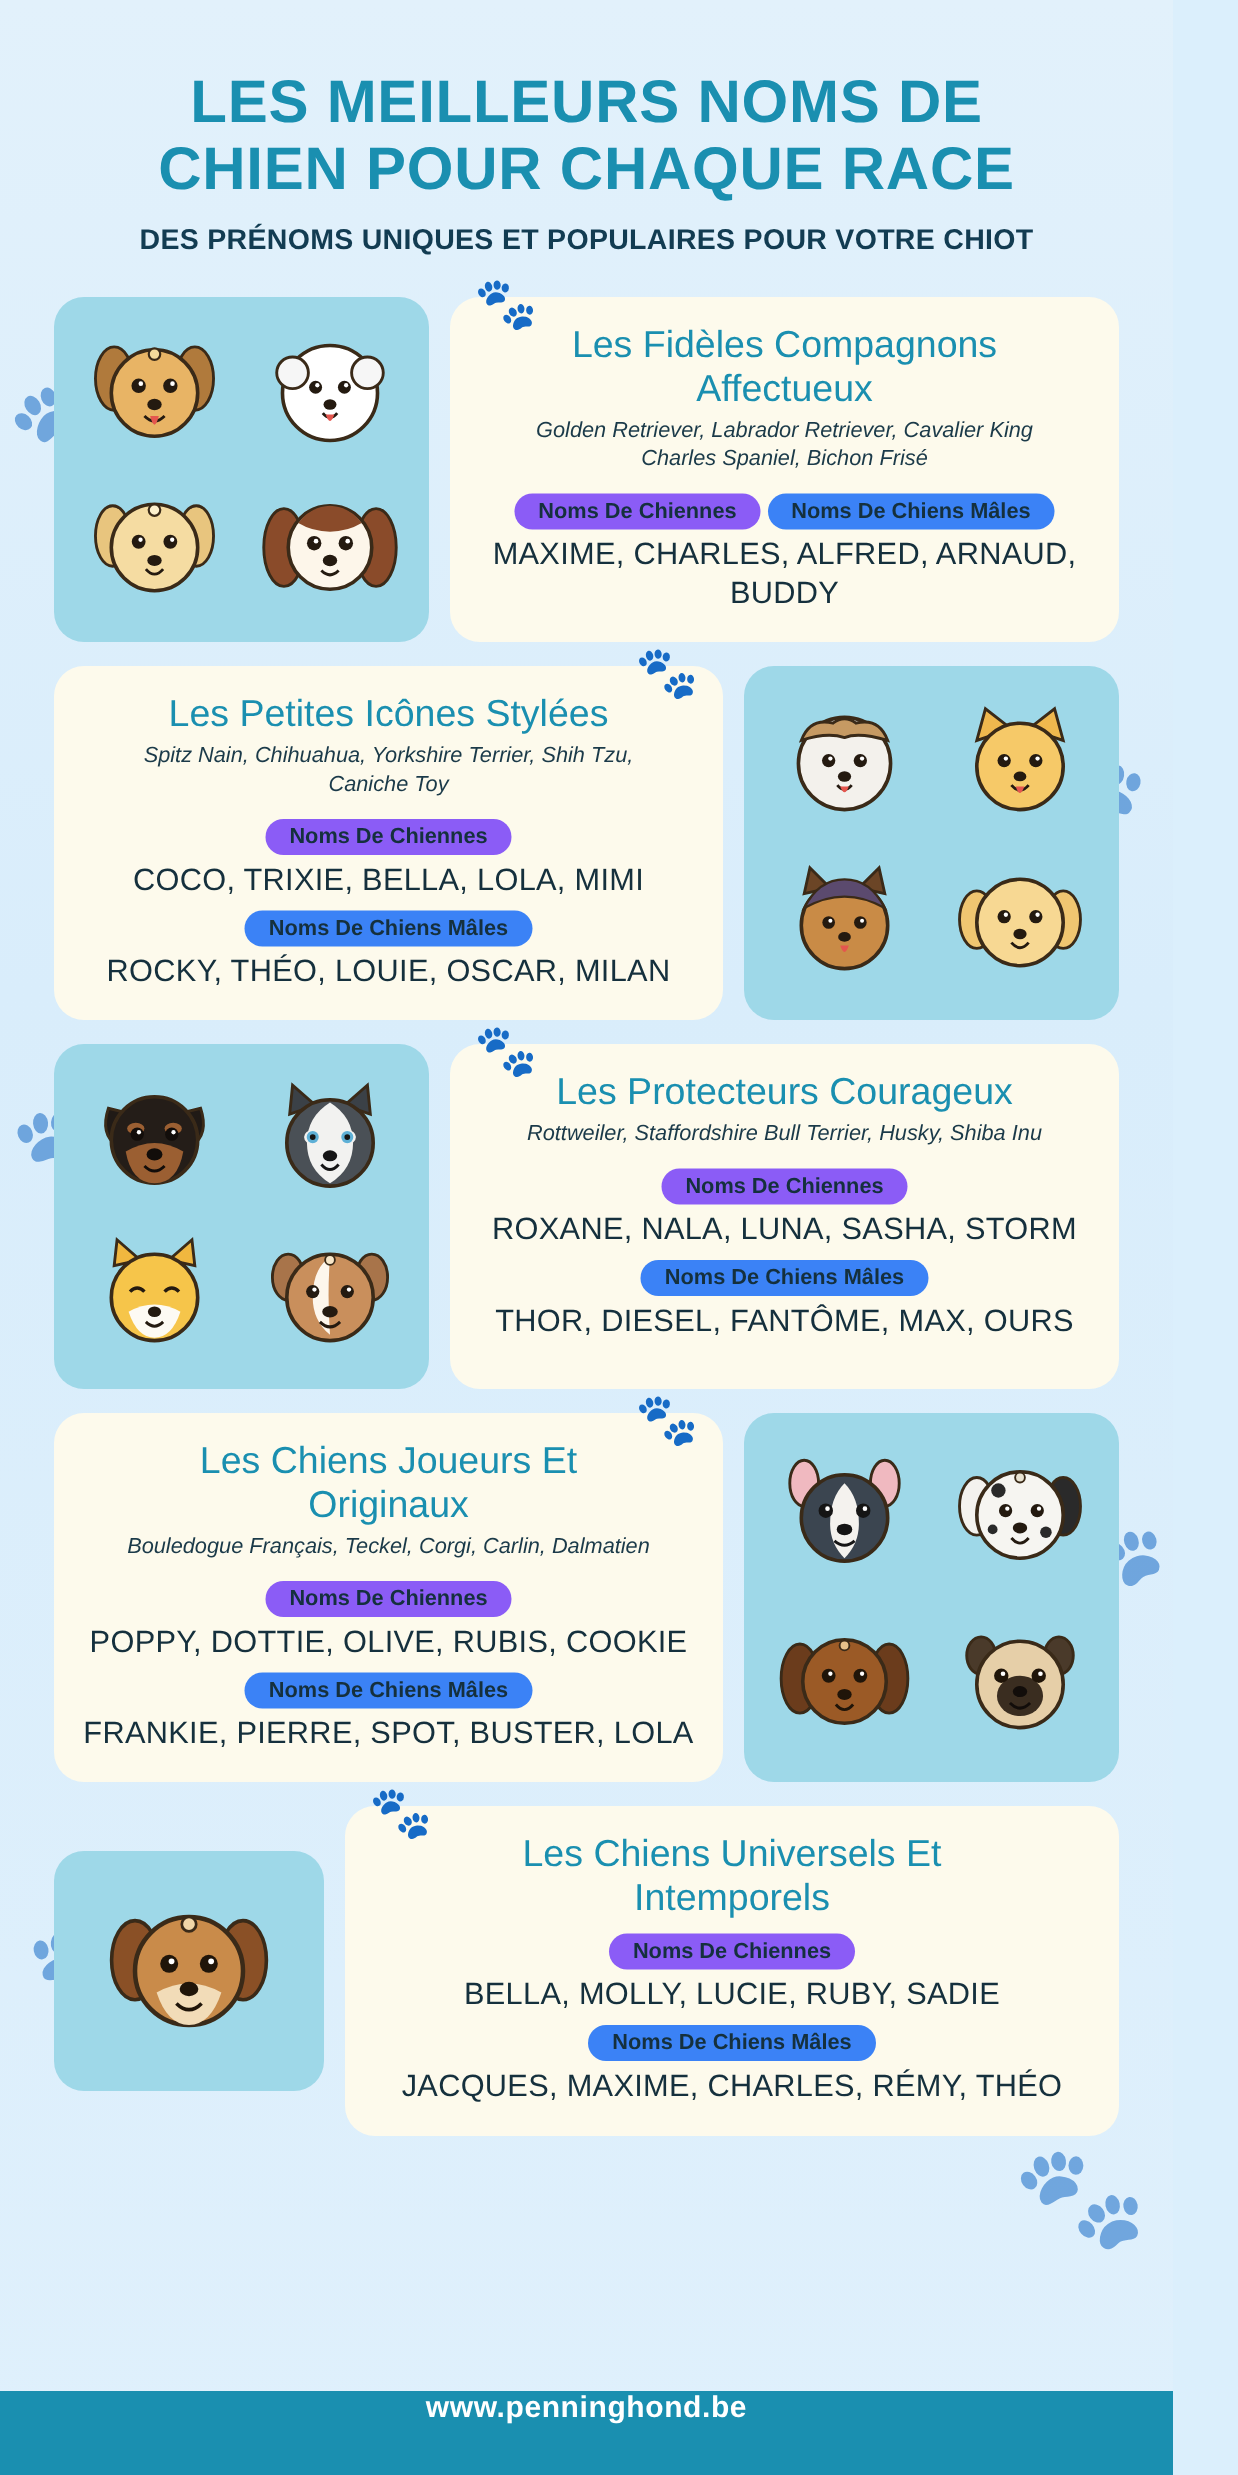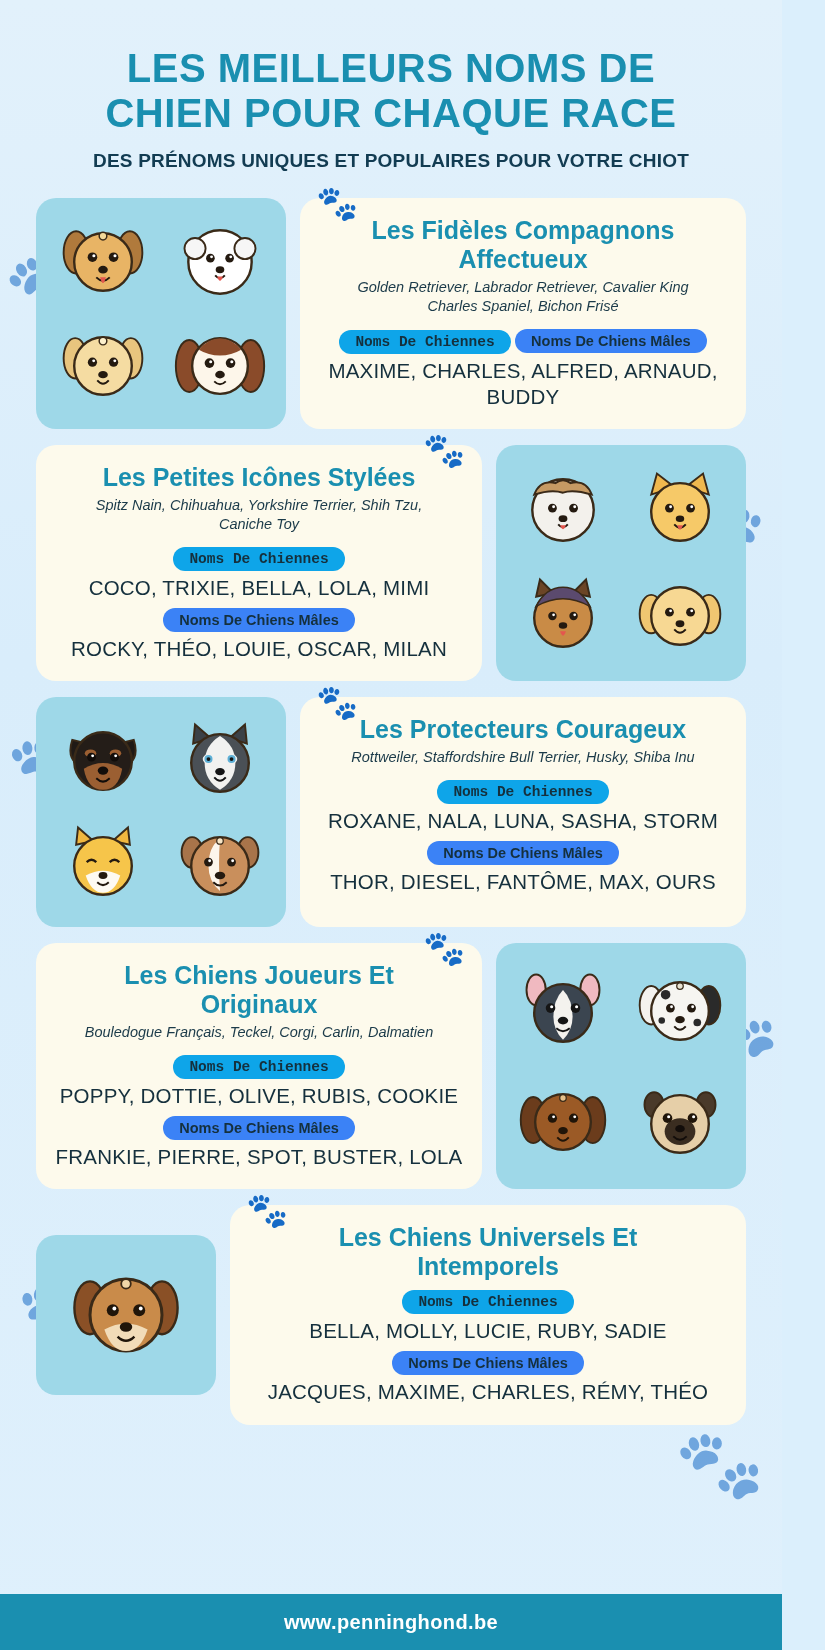--- a/index.html
+++ b/index.html
@@ -93,21 +93,21 @@
     top: -12px;
     font-size: 34px;
     line-height: 1;
     color: #f4714d;
   }
   .paw-left { left: 16px; }
   .paw-right { right: 16px; }
 
   .cat-title {
     font-size: 25px;
-    font-weight: bold;
+    font-weight: normal;
     color: #1a8fb0;
     line-height: 1.16;
     margin: 2px 40px 4px 40px;
   }
   .breeds {
     font-size: 14.5px;
     font-style: italic;
     font-weight: normal;
     color: #1b3a49;
     line-height: 1.3;
@@ -115,41 +115,41 @@
   }
   .pill {
     display: inline-block;
     padding: 4px 16px;
     border-radius: 14px;
     font-size: 14.5px;
     font-weight: bold;
     color: #15303d;
     margin: 5px 0 4px 0;
   }
-  .pill.female { background: #0ea5e9; font-family: Liberation Mono, monospace; }
+  .pill.female { background: #8b5cf6; }
   .pill.male { background: #3b82f6; }
   .names {
     font-size: 20.5px;
     color: #15303d;
     letter-spacing: .2px;
     line-height: 1.25;
     margin-bottom: 2px;
   }
   
   .dog { width: 96px; height: 96px; display: block; }
   .dog.big { width: 120px; height: 120px; }
 
   
   .footer {
     position: absolute;
     left: 0; right: 0; bottom: 0;
     height: 56px;
     background: #1a8fb0;
     display: flex;
-    align-items: center;
+    align-items: flex-start;
     justify-content: center;
     z-index: 5;
   }
   .footer a, .footer span {
     color: #ffffff;
     font-size: 20px;
     font-weight: bold;
     letter-spacing: .4px;
     text-decoration: none;
   }

